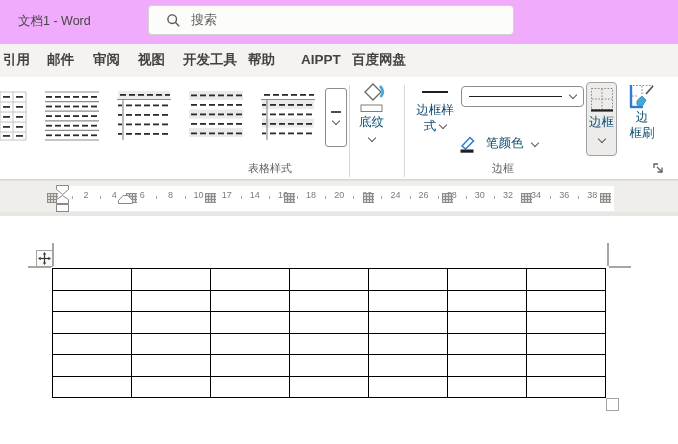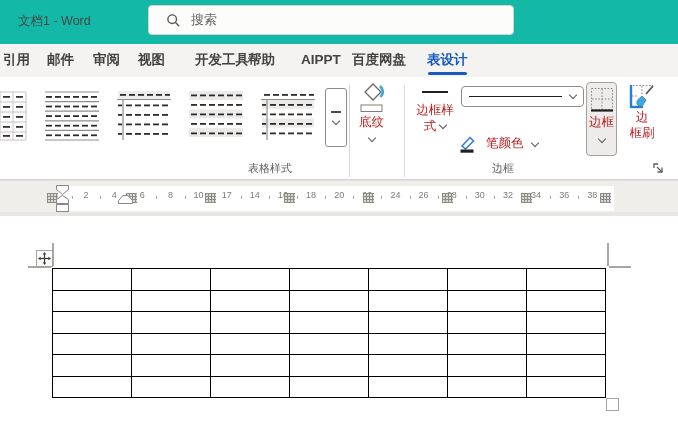--- a/index.html
+++ b/index.html
@@ -1,42 +1,42 @@
 <!DOCTYPE html>
 <html style="--accent: #185abd; --icon-blue: #3fa9dc; --icon-blue-dark: #2b7cd3;"><head>
 <meta charset="utf-8">
 <style>
   * { margin:0; padding:0; box-sizing:border-box; }
   html,body { width:678px; height:444px; overflow:hidden; }
   body { position:relative; font-family:"Liberation Sans","DejaVu Sans",sans-serif; background:#f4f3f1; color:#3b3a39; }
   .abs { position:absolute; }
 
   
-  #titlebar { left:0; top:0; width:678px; height:44px; background:#14b8a6; }
+  #titlebar { left:0; top:0; width:678px; height:44px; background:#f0abfc; }
   #app-title { left:18px; top:13px; font-size:12.5px; color:#474645; white-space:nowrap; }
   #searchbox { left:148px; top:5px; width:366px; height:30px; background:#fcfcfb; border:1px solid #d5d3d0;
                border-radius:4px; display:flex; align-items:center; gap:10px; padding-left:17px; }
   #searchbox .ph { font-size:13px; color:#616160; }
 
   
   #tabrow { left:0; top:44px; width:678px; height:33px; background:#f4f3f1; }
   .rtab { position:absolute; top:0; height:32px; line-height:32px; font-size:13.5px; color:#444342; white-space:nowrap; cursor:default;font-weight:bold; }
   .rtab.active { color:var(--accent); font-weight:bold; }
   .rtab.active::after { content:""; position:absolute; left:1px; right:1px; bottom:1px; height:3px; border-radius:2px; background:var(--accent); }
   .rtab.contextual { color:var(--accent); }
 
   
   #ribbon { left:0; top:77px; width:678px; height:103px; background:#fff; border-bottom:1px solid #d8d6d3; }
   .thumb { position:absolute; top:13px; width:56px; height:52px; background:#fff; }
   #more-btn { left:325px; top:11px; width:22px; height:59px; background:#fff; border:1px solid #8f8d8b; border-radius:3px;
               display:flex; flex-direction:column; align-items:center; justify-content:center; gap:5px; }
   #more-btn .bar { width:10px; height:2px; background:#4f4d4b; }
   .chev { width:6px; height:6px; border-right:1.4px solid #5c5a58; border-bottom:1.4px solid #5c5a58; transform:rotate(45deg); display:inline-block; }
   .vdiv { position:absolute; top:8px; width:1px; height:92px; background:#d9d7d4; }
-  .btn { position:absolute; display:flex; flex-direction:column; align-items:center; font-size:12.5px; color:#b91c1c;font-family:Liberation Serif, serif; }
+  .btn { position:absolute; display:flex; flex-direction:column; align-items:center; font-size:12.5px; color:#0c4a6e;font-family:Liberation Serif, serif; }
   .btn .lbl { line-height:15.5px; white-space:nowrap; }
   #shading-btn { left:348px; top:4px; width:47px; height:74px; }
   #border-style-btn { left:412px; top:10px; width:46px; height:64px; }
   #border-style-btn .line-ic { width:26px; height:2px; background:#1f1f1f; margin:4px 0 10px 0; }
   .dd { position:absolute; left:461px; width:123px; height:21px; border:1px solid #8f8d8b; border-radius:4px; background:#fff;
         display:flex; align-items:center; padding:0 7px; gap:6px; font-size:12px; color:#252423; }
   .dd .grow { flex:1; }
   #dd-line-style { top:9px; }
   #dd-line-weight { top:33px; }
   .hline { height:1.6px; background:#1f1f1f; }
@@ -80,25 +80,24 @@
     </svg>
     <span class="ph">搜索</span>
   </div>
 </div>
 
 <div class="abs" id="tabrow">
   <div class="rtab" style="left:3px">引用</div>
   <div class="rtab" style="left:47px">邮件</div>
   <div class="rtab" style="left:93px">审阅</div>
   <div class="rtab" style="left:138px">视图</div>
-  <div class="rtab" style="left:195px">开发工具</div>
+  <div class="rtab" style="left:183px">开发工具</div>
   <div class="rtab" style="left:248px">帮助</div>
   <div class="rtab" style="left:301px">AIPPT</div>
   <div class="rtab" style="left:352px">百度网盘</div>
-  <div class="rtab active" style="left:427px">表设计</div>
 </div>
 
 <div class="abs" id="ribbon">
 
   <div class="thumb" style="left:-28px">
     <svg width="56" height="52">
       <g stroke="#c6c4c1" stroke-width="1">
         <line x1="2" y1="2" x2="54" y2="2"></line>
           <line x1="2" y1="12" x2="54" y2="12"></line>
           <line x1="2" y1="22" x2="54" y2="22"></line>

